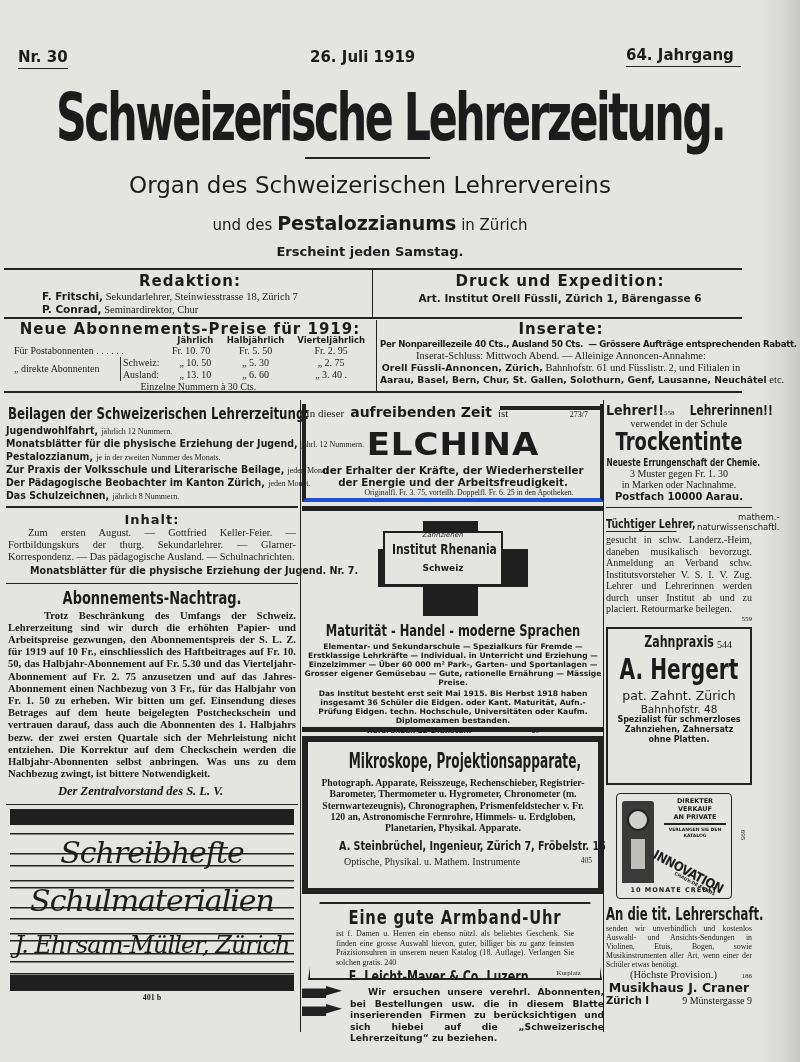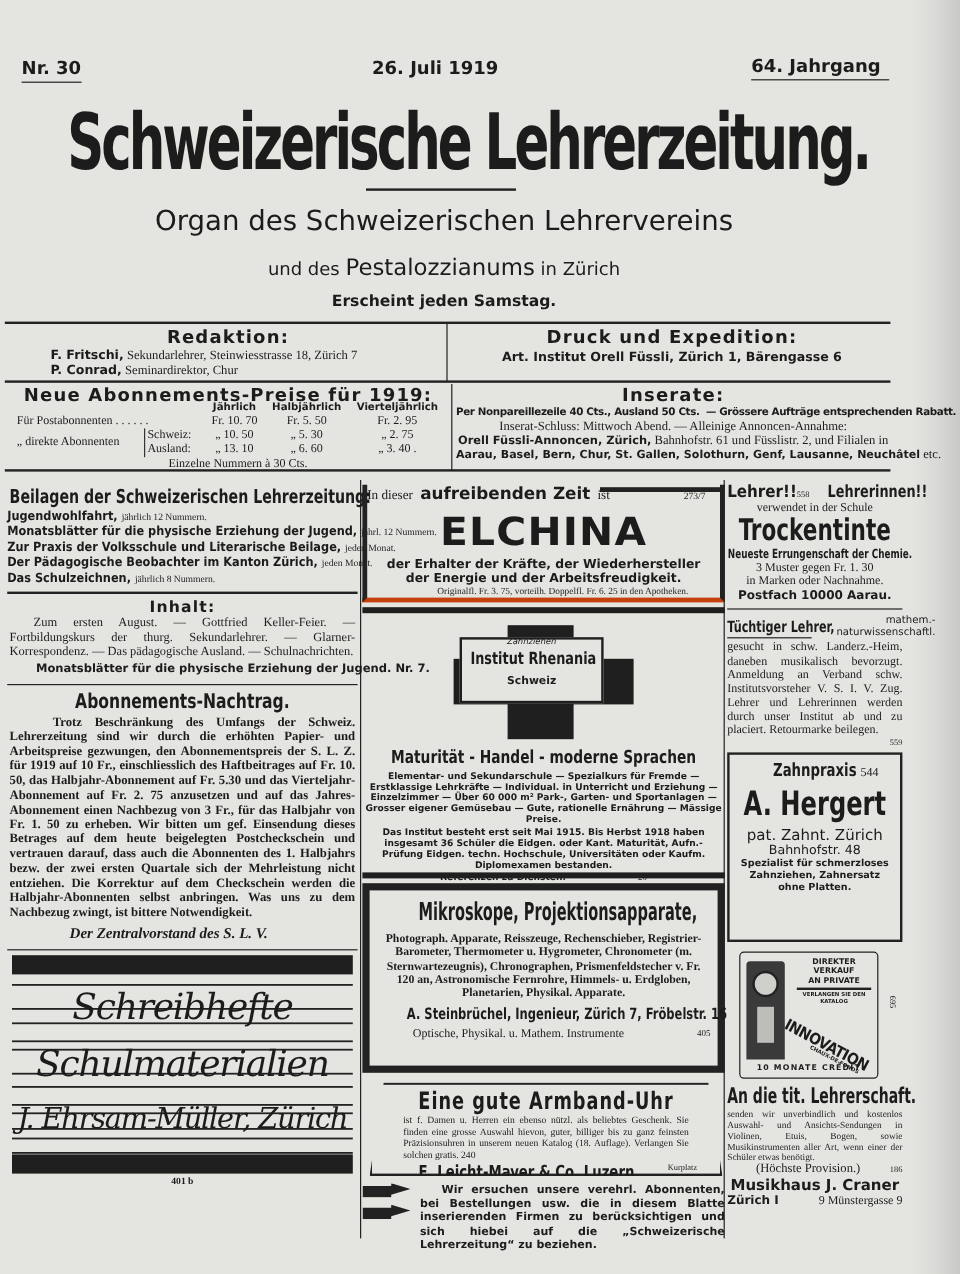--- a/index.html
+++ b/index.html
@@ -15,21 +15,21 @@
   .bold { font-weight: bold; }
 
   
   .hdr-num { position: absolute; left: 18px; top: 48px; font: bold 15px "DejaVu Sans", sans-serif; border-bottom: 1.5px solid #222; padding-bottom: 2px; width: 50px; }
   .hdr-date { position: absolute; left: 310px; top: 48px; font: bold 15px "DejaVu Sans", sans-serif; }
   .hdr-year { position: absolute; left: 626px; top: 46px; font: bold 15px "DejaVu Sans", sans-serif; border-bottom: 1.5px solid #222; padding-bottom: 2px; width: 115px; }
   .title { position: absolute; left: 56px; top: 80px; width: 640px; height: 72px; font: bold 58px "DejaVu Sans Condensed","DejaVu Sans", sans-serif; letter-spacing: -3px; transform: scaleX(0.82) scaleY(1.12); transform-origin: left top; white-space: nowrap; }
   .title-rule { position: absolute; left: 305px; top: 157px; width: 125px; border-top: 2px solid #222; }
   .sub1 { position: absolute; left: 0; width: 740px; top: 172px; text-align: center; font: 23px "DejaVu Sans", sans-serif; }
   .sub2 { position: absolute; left: 0; width: 740px; top: 212px; text-align: center; font: 15px "DejaVu Sans", sans-serif; }
-  .sub2 .big { font-size: 19px; font-weight: normal; }
+  .sub2 .big { font-size: 19px; font-weight: bold; }
   .sub3 { position: absolute; left: 0; width: 740px; top: 244px; text-align: center; font: bold 13px "DejaVu Sans", sans-serif; }
 
   .rule { position: absolute; border-top: 2px solid #222; }
   .vrule { position: absolute; border-left: 1.5px solid #222; }
 
   
   .box-center { position: absolute; text-align: center; }
   .head-s { font: bold 15px "DejaVu Sans", sans-serif; letter-spacing: 1px; }
 
   .prices { position: absolute; left: 12px; top: 335px; width: 360px; font-size: 10px; line-height: 12px; }
@@ -98,21 +98,21 @@
       <tbody>
           <tr>
         <td></td>
             <td></td>
         <th>Jährlich</th>
         <th>Halbjährlich</th>
         <th>Vierteljährlich</th>
       </tr>
       <tr>
         <td colspan="2">Für Postabonnenten . . . . . .</td>
-        <td style="text-align:center">Fr. 10. 70</td>
+        <td style="">Fr. 10. 70</td>
         <td style="text-align:center">Fr. 5. 50</td>
         <td style="text-align:center">Fr. 2. 95</td>
       </tr>
       <tr>
         <td rowspan="2" style="vertical-align:middle">„ direkte Abonnenten</td>
         <td style="border-left:1px solid #333;">Schweiz:</td>
         <td style="text-align:center">„ 10. 50</td>
         <td style="text-align:center">„ 5. 30</td>
         <td style="text-align:center">„ 2. 75</td>
       </tr>
@@ -142,20 +142,21 @@
   </div>
 
   <div class="vrule" style="left:300px; top:400px; height:632px;"></div>
   <div class="vrule" style="left:603px; top:400px; height:632px;"></div>
 
   <div class="col-left">
     <div class="beil-title">Beilagen der Schweizerischen Lehrerzeitung:</div>
     <div>
       <div class="beil-line"><span>Jugendwohlfahrt,</span> <span class="note">jährlich 12 Nummern.</span></div>
       <div class="beil-line"><span>Monatsblätter für die physische Erziehung der Jugend,</span> <span class="note">jährl. 12 Nummern.</span></div>
+      <div class="beil-line"><span>Pestalozzianum,</span> <span class="note">je in der zweiten Nummer des Monats.</span></div>
       <div class="beil-line"><span>Zur Praxis der Volksschule und Literarische Beilage,</span> <span class="note">jeden Monat.</span></div>
       <div class="beil-line"><span>Der Pädagogische Beobachter im Kanton Zürich,</span> <span class="note">jeden Monat.</span></div>
       <div class="beil-line"><span>Das Schulzeichnen,</span> <span class="note">jährlich 8 Nummern.</span></div>
     </div>
     <div style="border-top:2.5px solid #222; margin:4px 0 4px 0;"></div>
     <div style="text-align:center; font:bold 13px 'DejaVu Sans', sans-serif; letter-spacing:1px;">Inhalt:</div>
     <div class="para" style="text-indent:20px; padding:0 2px;">Zum ersten August. — Gottfried Keller-Feier. — Fortbildungskurs der thurg. Sekundarlehrer. — Glarner-Korrespondenz. — Das pädagogische Ausland. — Schulnachrichten.</div>
     <div class="sans bold" style="font-size:9.6px; line-height:13px; padding-left:24px; white-space:nowrap;">Monatsblätter für die physische Erziehung der Jugend. Nr. 7.</div>
     <div style="border-top:1.5px solid #222; margin:6px 0 2px 0;"></div>
 
@@ -183,21 +184,21 @@
         <div class="handwriting" style="position:absolute; top:58px; width:100%;">Schulmaterialien</div>
         <div class="handwriting" style="position:absolute; top:106px; width:100%; font-size:24px;">J. Ehrsam-Müller, Zürich</div>
       </div>
       <div class="ad-black" style="height:16px; margin:0 4px;"></div>
       <div style="text-align:center; font-size:8px; font-weight:bold; margin-top:2px;">401 b</div>
     </div>
   </div>
 
   <div class="col-mid">
 
-    <div style="position:relative; height:98px; border-left:4px solid #222; border-right:4px solid #222; border-bottom:4px solid #c2410c; margin-top:4px;">
+    <div style="position:relative; height:98px; border-left:4px solid #222; border-right:4px solid #222; border-bottom:4px solid #1d4ed8; margin-top:4px;">
       <div style="position:absolute; left:-4px; top:0; width:100%; display:flex; align-items:baseline; gap:6px; font-size:11px; padding-left:4px;">
         <span>In dieser</span>
         <b class="sans" style="font-size:14px;">aufreibenden Zeit</b>
         <span>ist</span>
         <span style="flex:1"></span>
         <span style="font-size:8px; padding-right:8px;">273/7</span>
       </div>
       <div style="position:absolute; right:0; top:2px; width:100px; border-top:4px solid #222;"></div>
       <div style="position:absolute; top:20px; width:100%; text-align:center; font:bold 34px 'DejaVu Sans', sans-serif; letter-spacing:1px; transform:scaleY(0.95);">ELCHINA</div>
       <div style="position:absolute; top:60px; width:100%; text-align:center; font:bold 10.3px 'DejaVu Sans', sans-serif; line-height:12px;">

